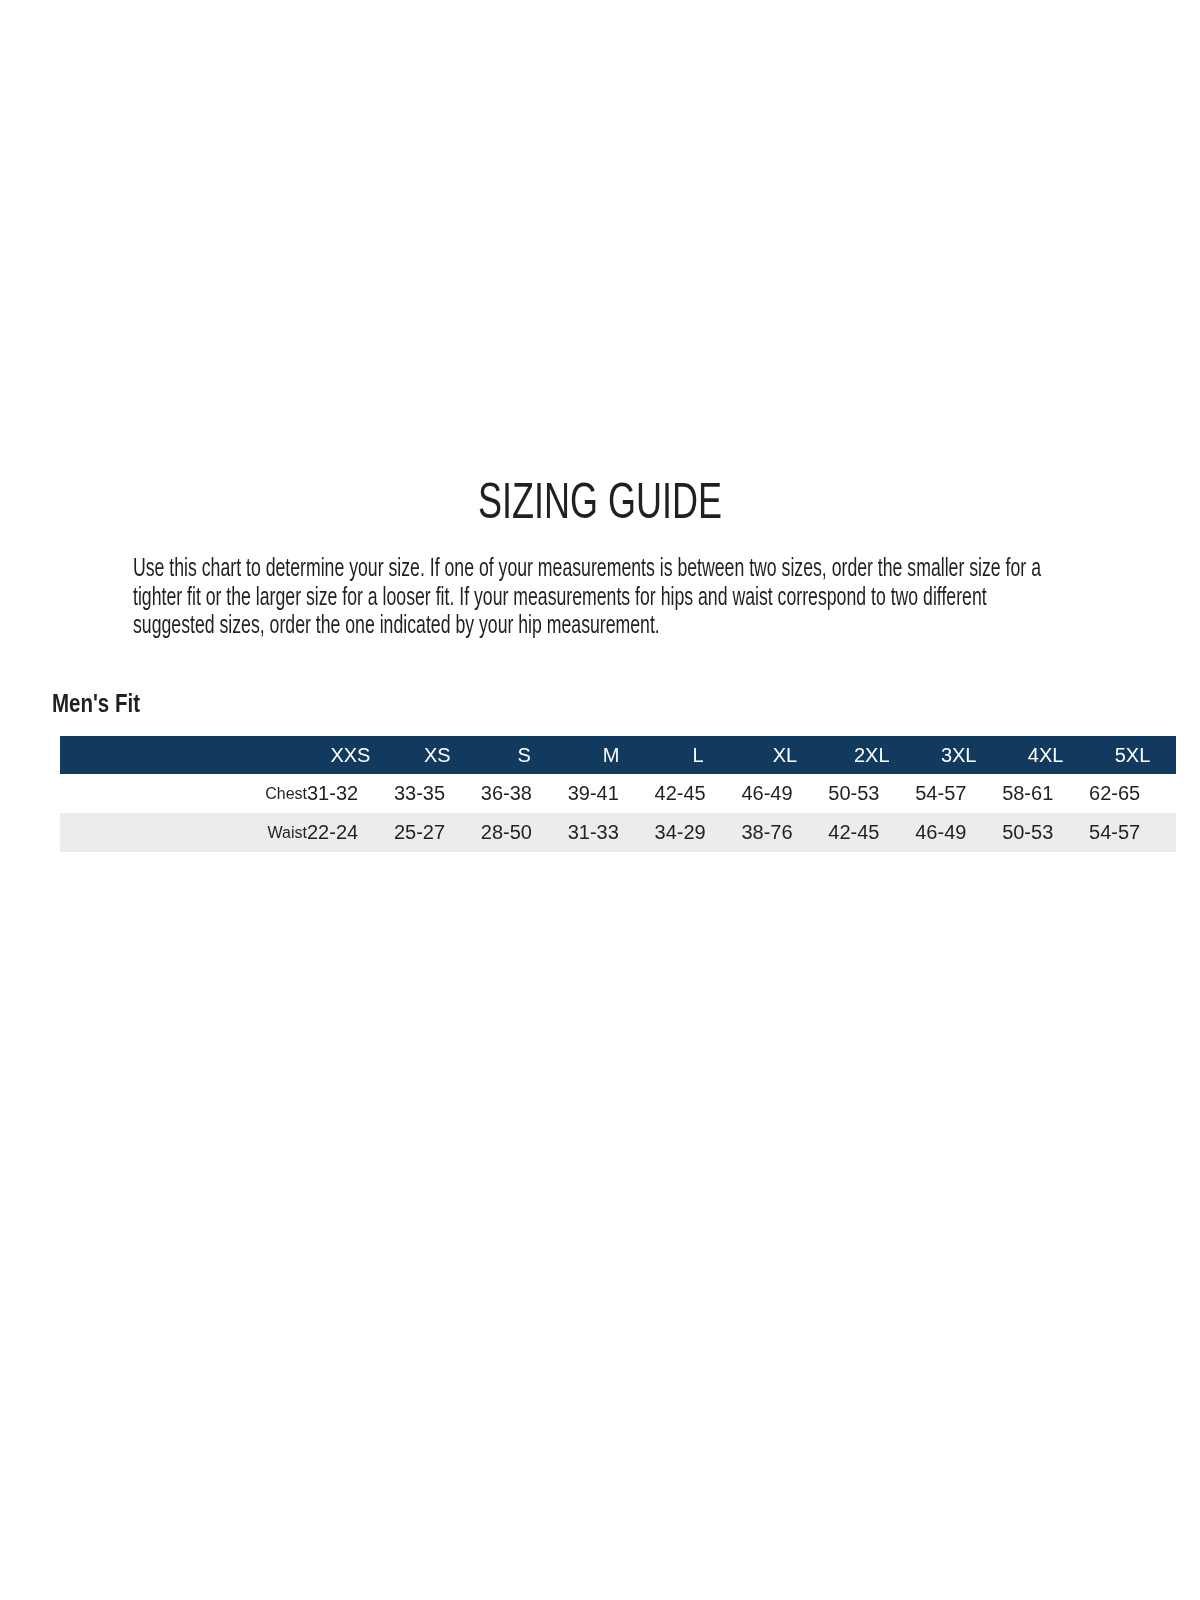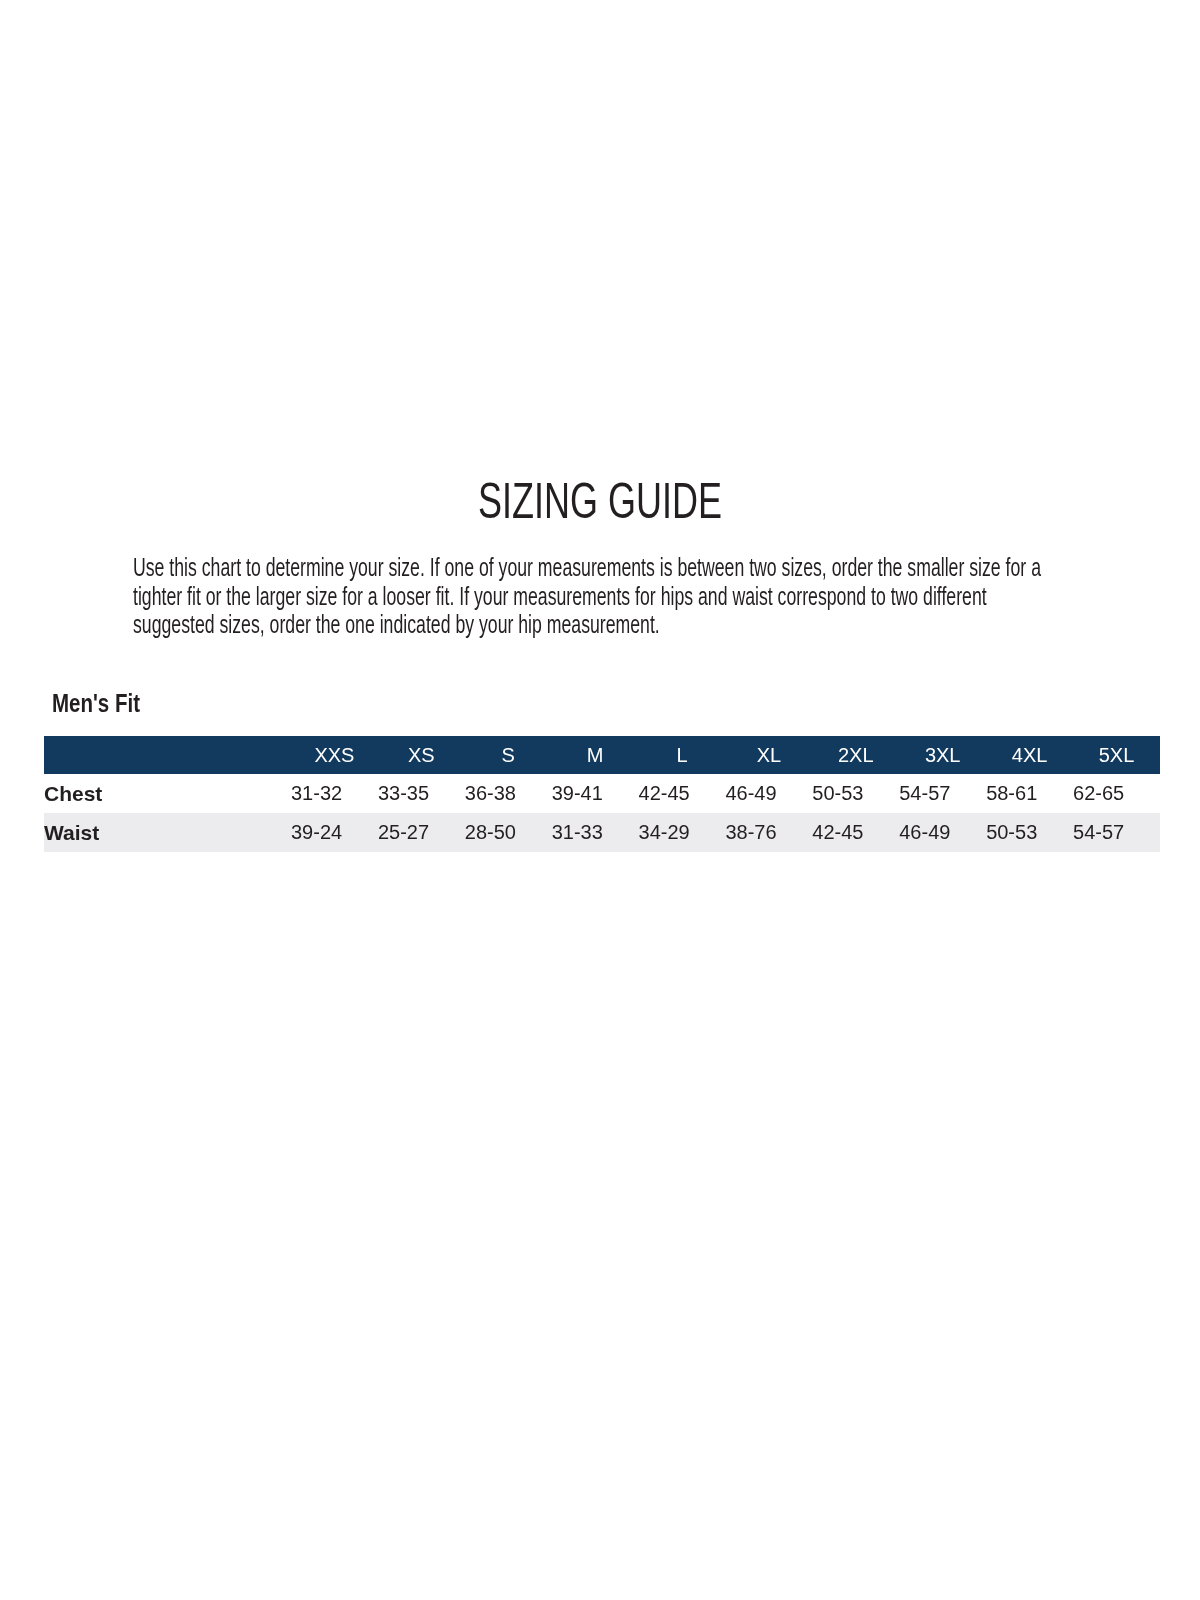--- a/index.html
+++ b/index.html
@@ -50,21 +50,21 @@
     top: 690px;
     font-size: 25px;
     font-weight: 700;
     line-height: 1.1;
     transform: scaleX(0.82);
     transform-origin: left top;
     white-space: nowrap;
   }
   .size-table {
     position: absolute;
-    left: 44px;
+    left: 60px;
     top: 736px;
     width: 1116px;
     border-collapse: collapse;
     table-layout: fixed;
   }
   .size-table thead tr {
     background: var(--header-bg);
     height: 38px;
   }
   .size-table .header-cell {
@@ -72,23 +72,23 @@
     font-size: 20px;
     font-weight: 400;
     text-align: center;
     vertical-align: middle;
     padding: 0;
   }
   .size-table .header-cell:first-child { width: 247px; }
   .size-table tbody tr { height: 39px; background: transparent; }
   .size-table tbody tr:nth-child(even) { background: var(--alt-row-bg); }
   .size-table .row-label {
-    font-size: 21px;
-    font-weight: 700;
-    text-align: left;
+    font-size: 16px;
+    font-weight: 400;
+    text-align: right;
     vertical-align: middle;
     padding: 0;
     color: var(--text);
   }
   .size-table td {
     font-size: 20px;
     font-weight: 400;
     vertical-align: middle;
     padding: 0;
     color: var(--text);
@@ -126,21 +126,21 @@
           <td>39-41</td>
           <td>42-45</td>
           <td>46-49</td>
           <td>50-53</td>
           <td>54-57</td>
           <td>58-61</td>
           <td>62-65</td>
         </tr>
         <tr>
           <th class="row-label">Waist</th>
-          <td>39-24</td>
+          <td>22-24</td>
           <td>25-27</td>
           <td>28-50</td>
           <td>31-33</td>
           <td>34-29</td>
           <td>38-76</td>
           <td>42-45</td>
           <td>46-49</td>
           <td>50-53</td>
           <td>54-57</td>
         </tr>

